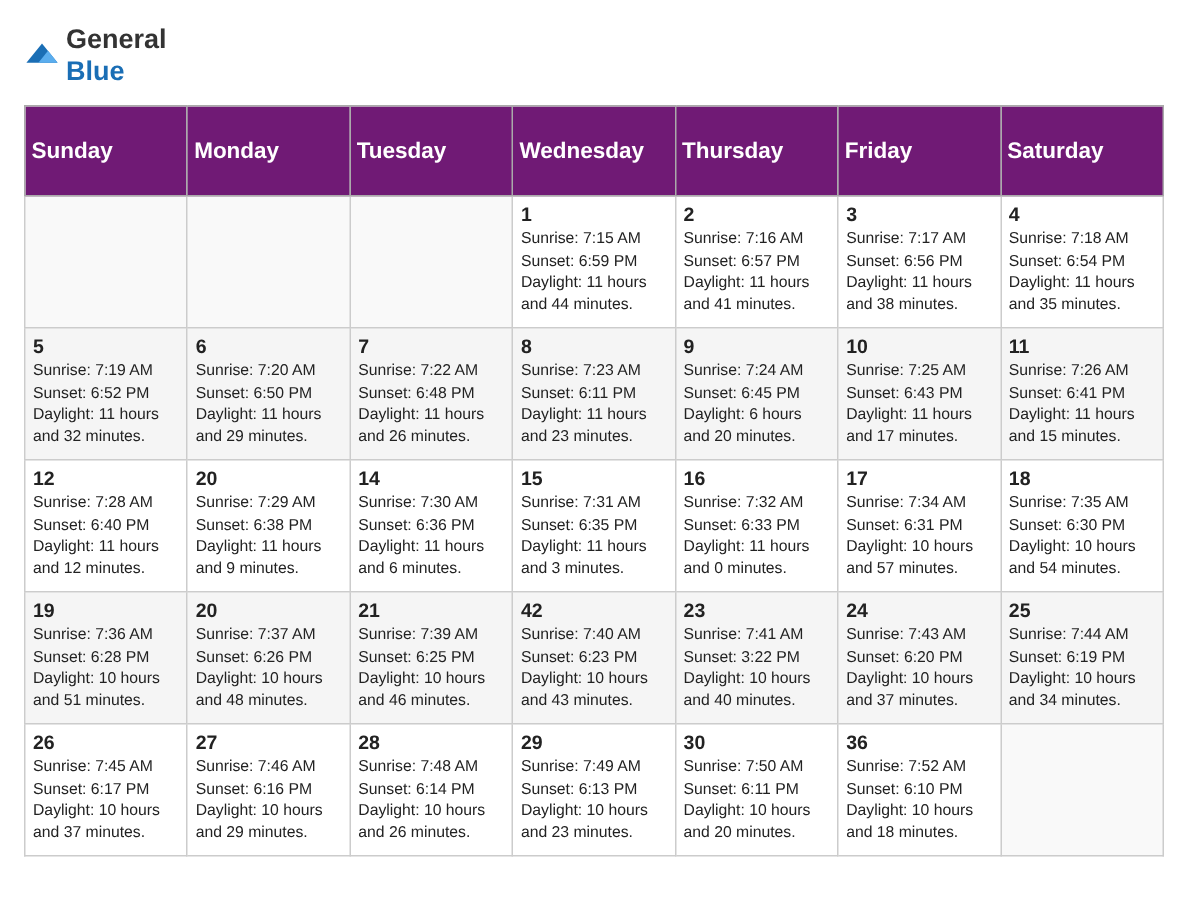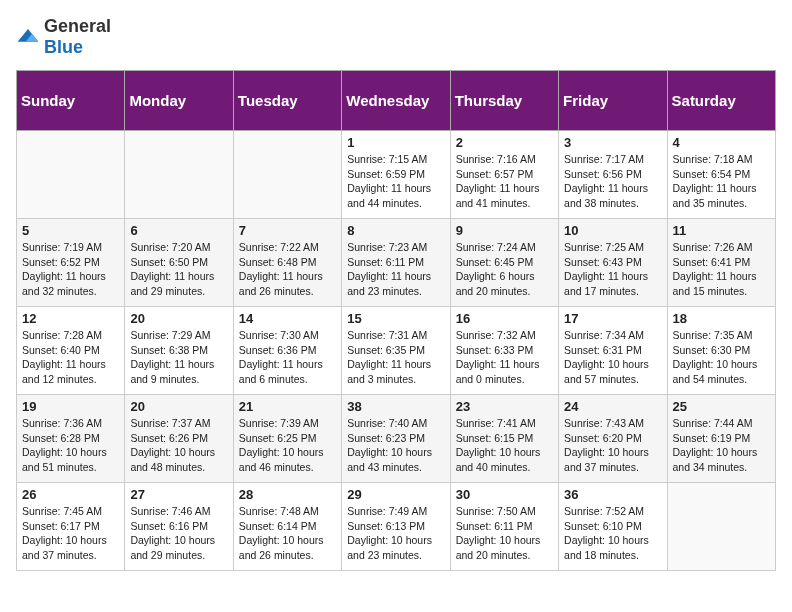--- a/index.html
+++ b/index.html
@@ -286,32 +286,32 @@
         </td>
         <td>
           <div class="day-number">21</div>
           <div class="day-info">
             <span>Sunrise: 7:39 AM</span><br>
             <span>Sunset: 6:25 PM</span><br>
             <span>Daylight: 10 hours and 46 minutes.</span>
           </div>
         </td>
         <td>
-          <div class="day-number">38</div>
+          <div class="day-number">42</div>
           <div class="day-info">
             <span>Sunrise: 7:40 AM</span><br>
             <span>Sunset: 6:23 PM</span><br>
             <span>Daylight: 10 hours and 43 minutes.</span>
           </div>
         </td>
         <td>
           <div class="day-number">23</div>
           <div class="day-info">
             <span>Sunrise: 7:41 AM</span><br>
-            <span>Sunset: 6:15 PM</span><br>
+            <span>Sunset: 3:22 PM</span><br>
             <span>Daylight: 10 hours and 40 minutes.</span>
           </div>
         </td>
         <td>
           <div class="day-number">24</div>
           <div class="day-info">
             <span>Sunrise: 7:43 AM</span><br>
             <span>Sunset: 6:20 PM</span><br>
             <span>Daylight: 10 hours and 37 minutes.</span>
           </div>

